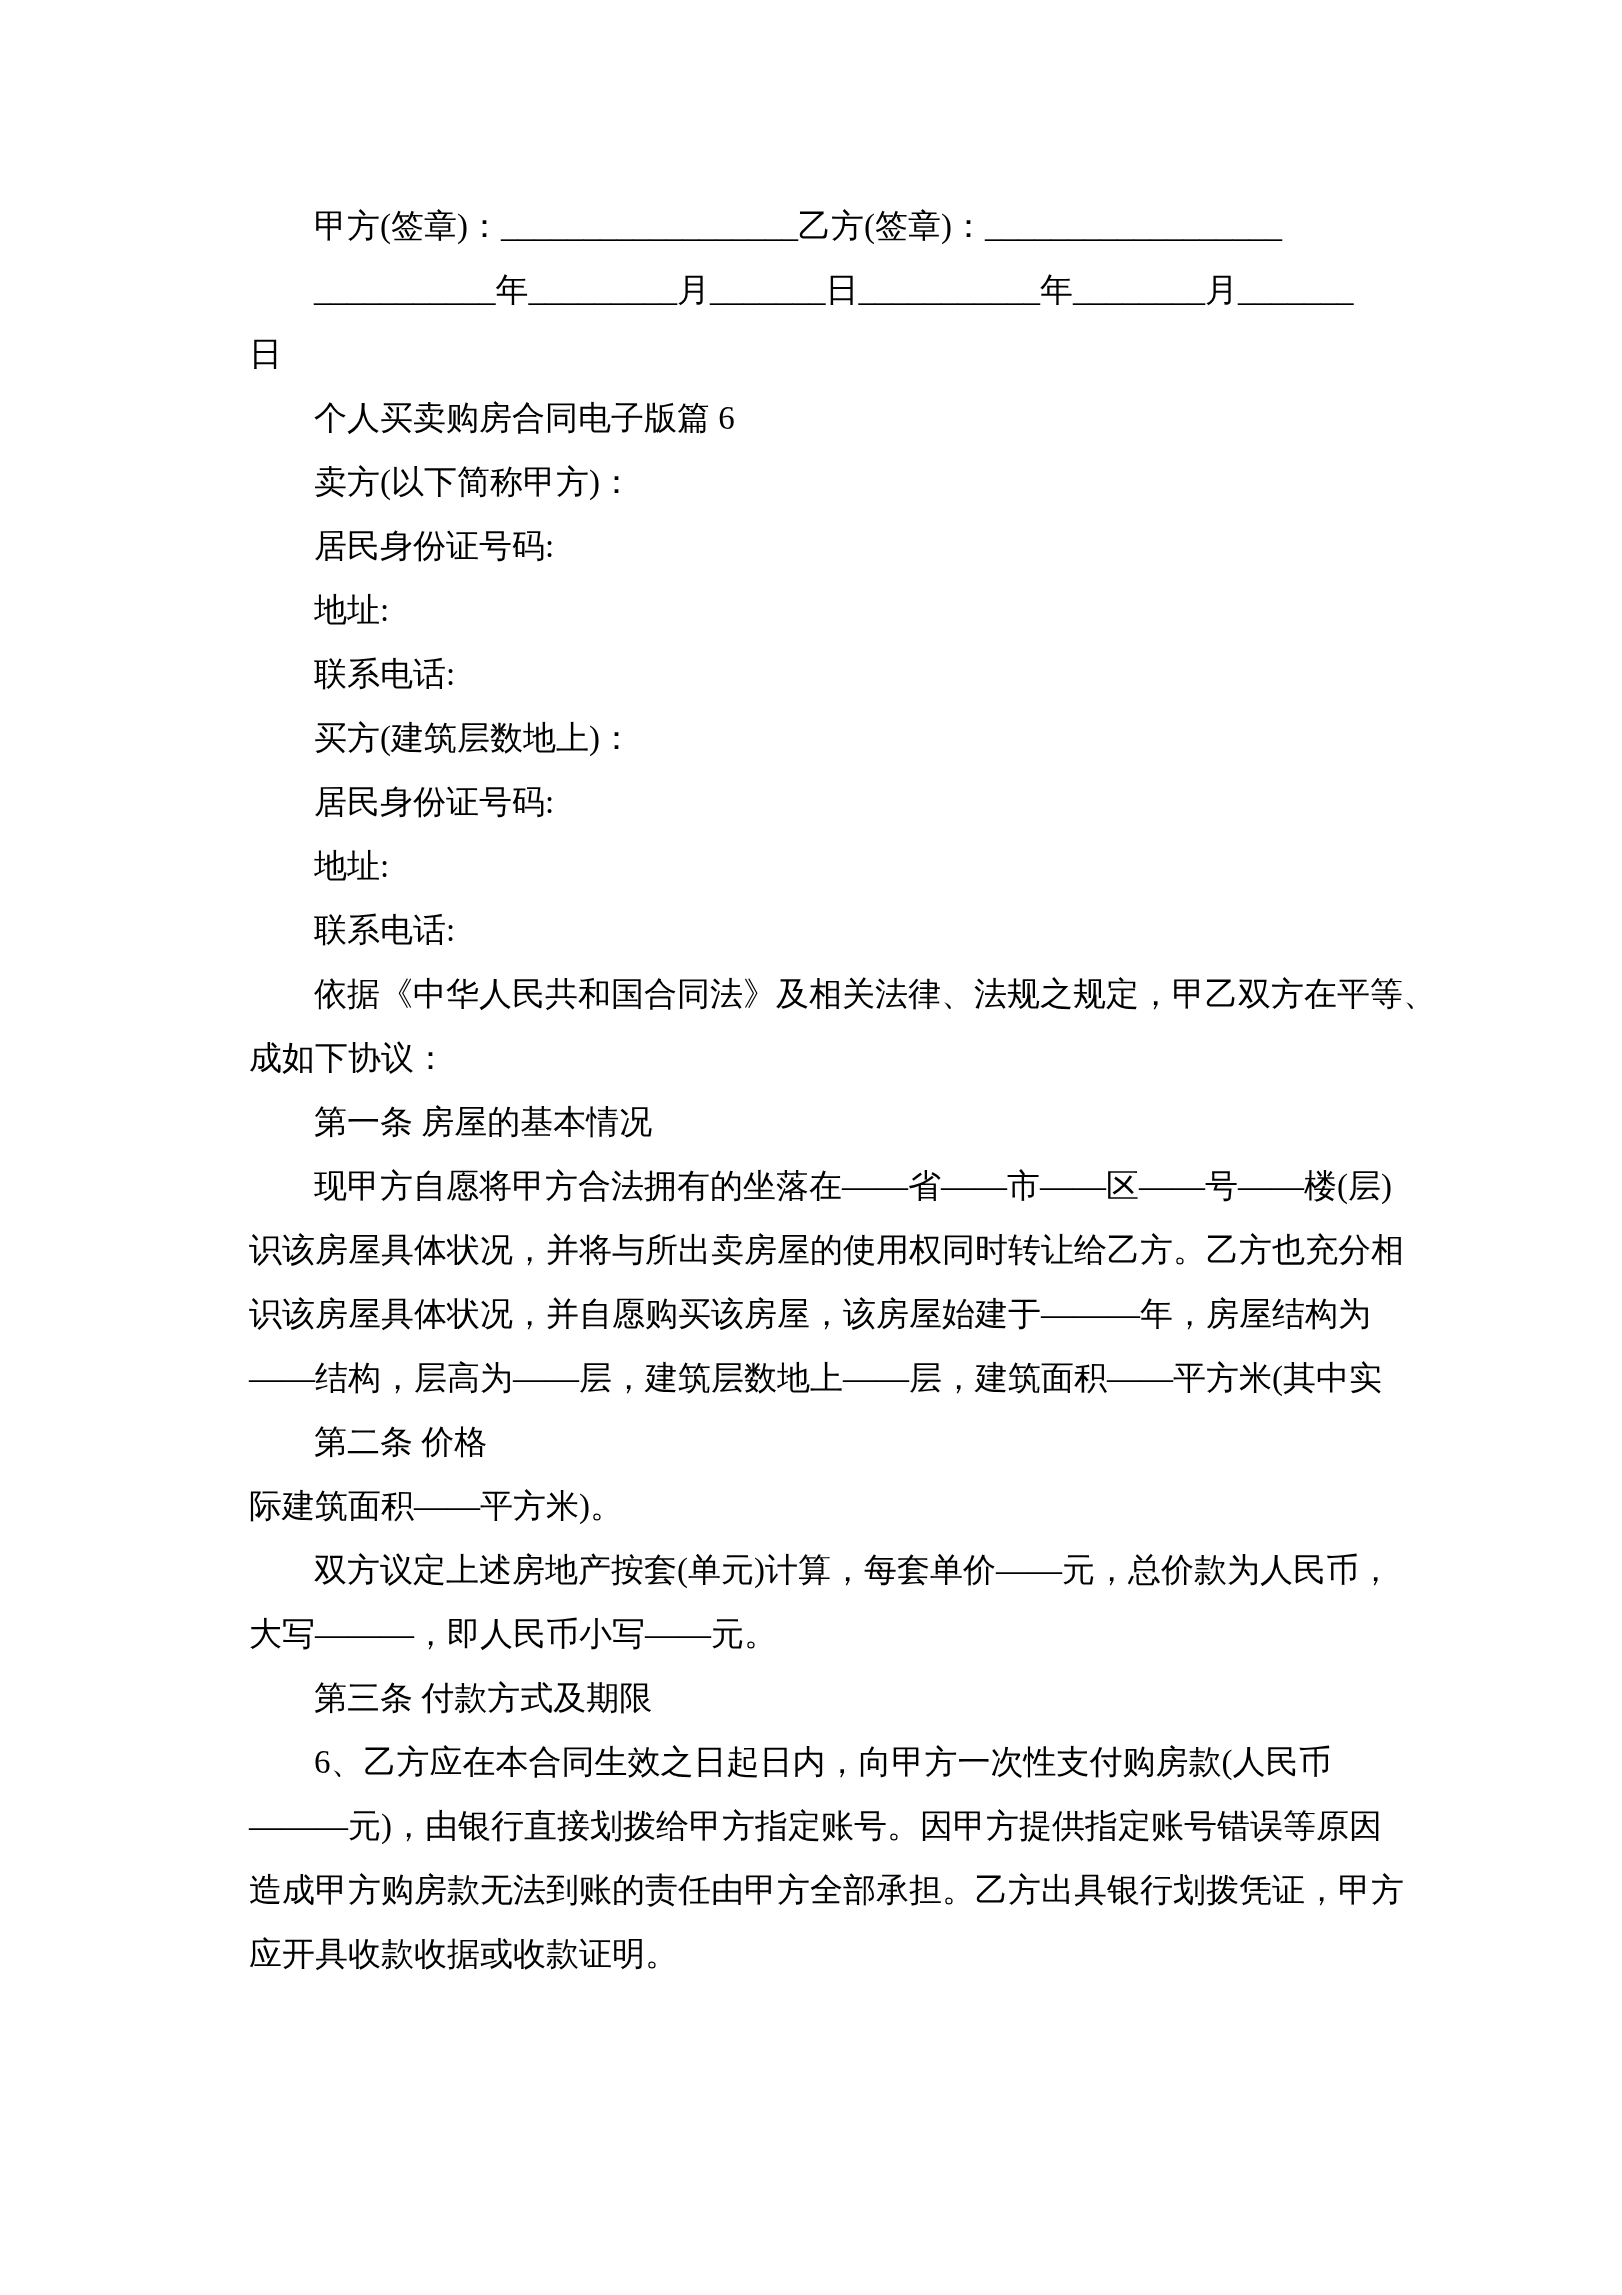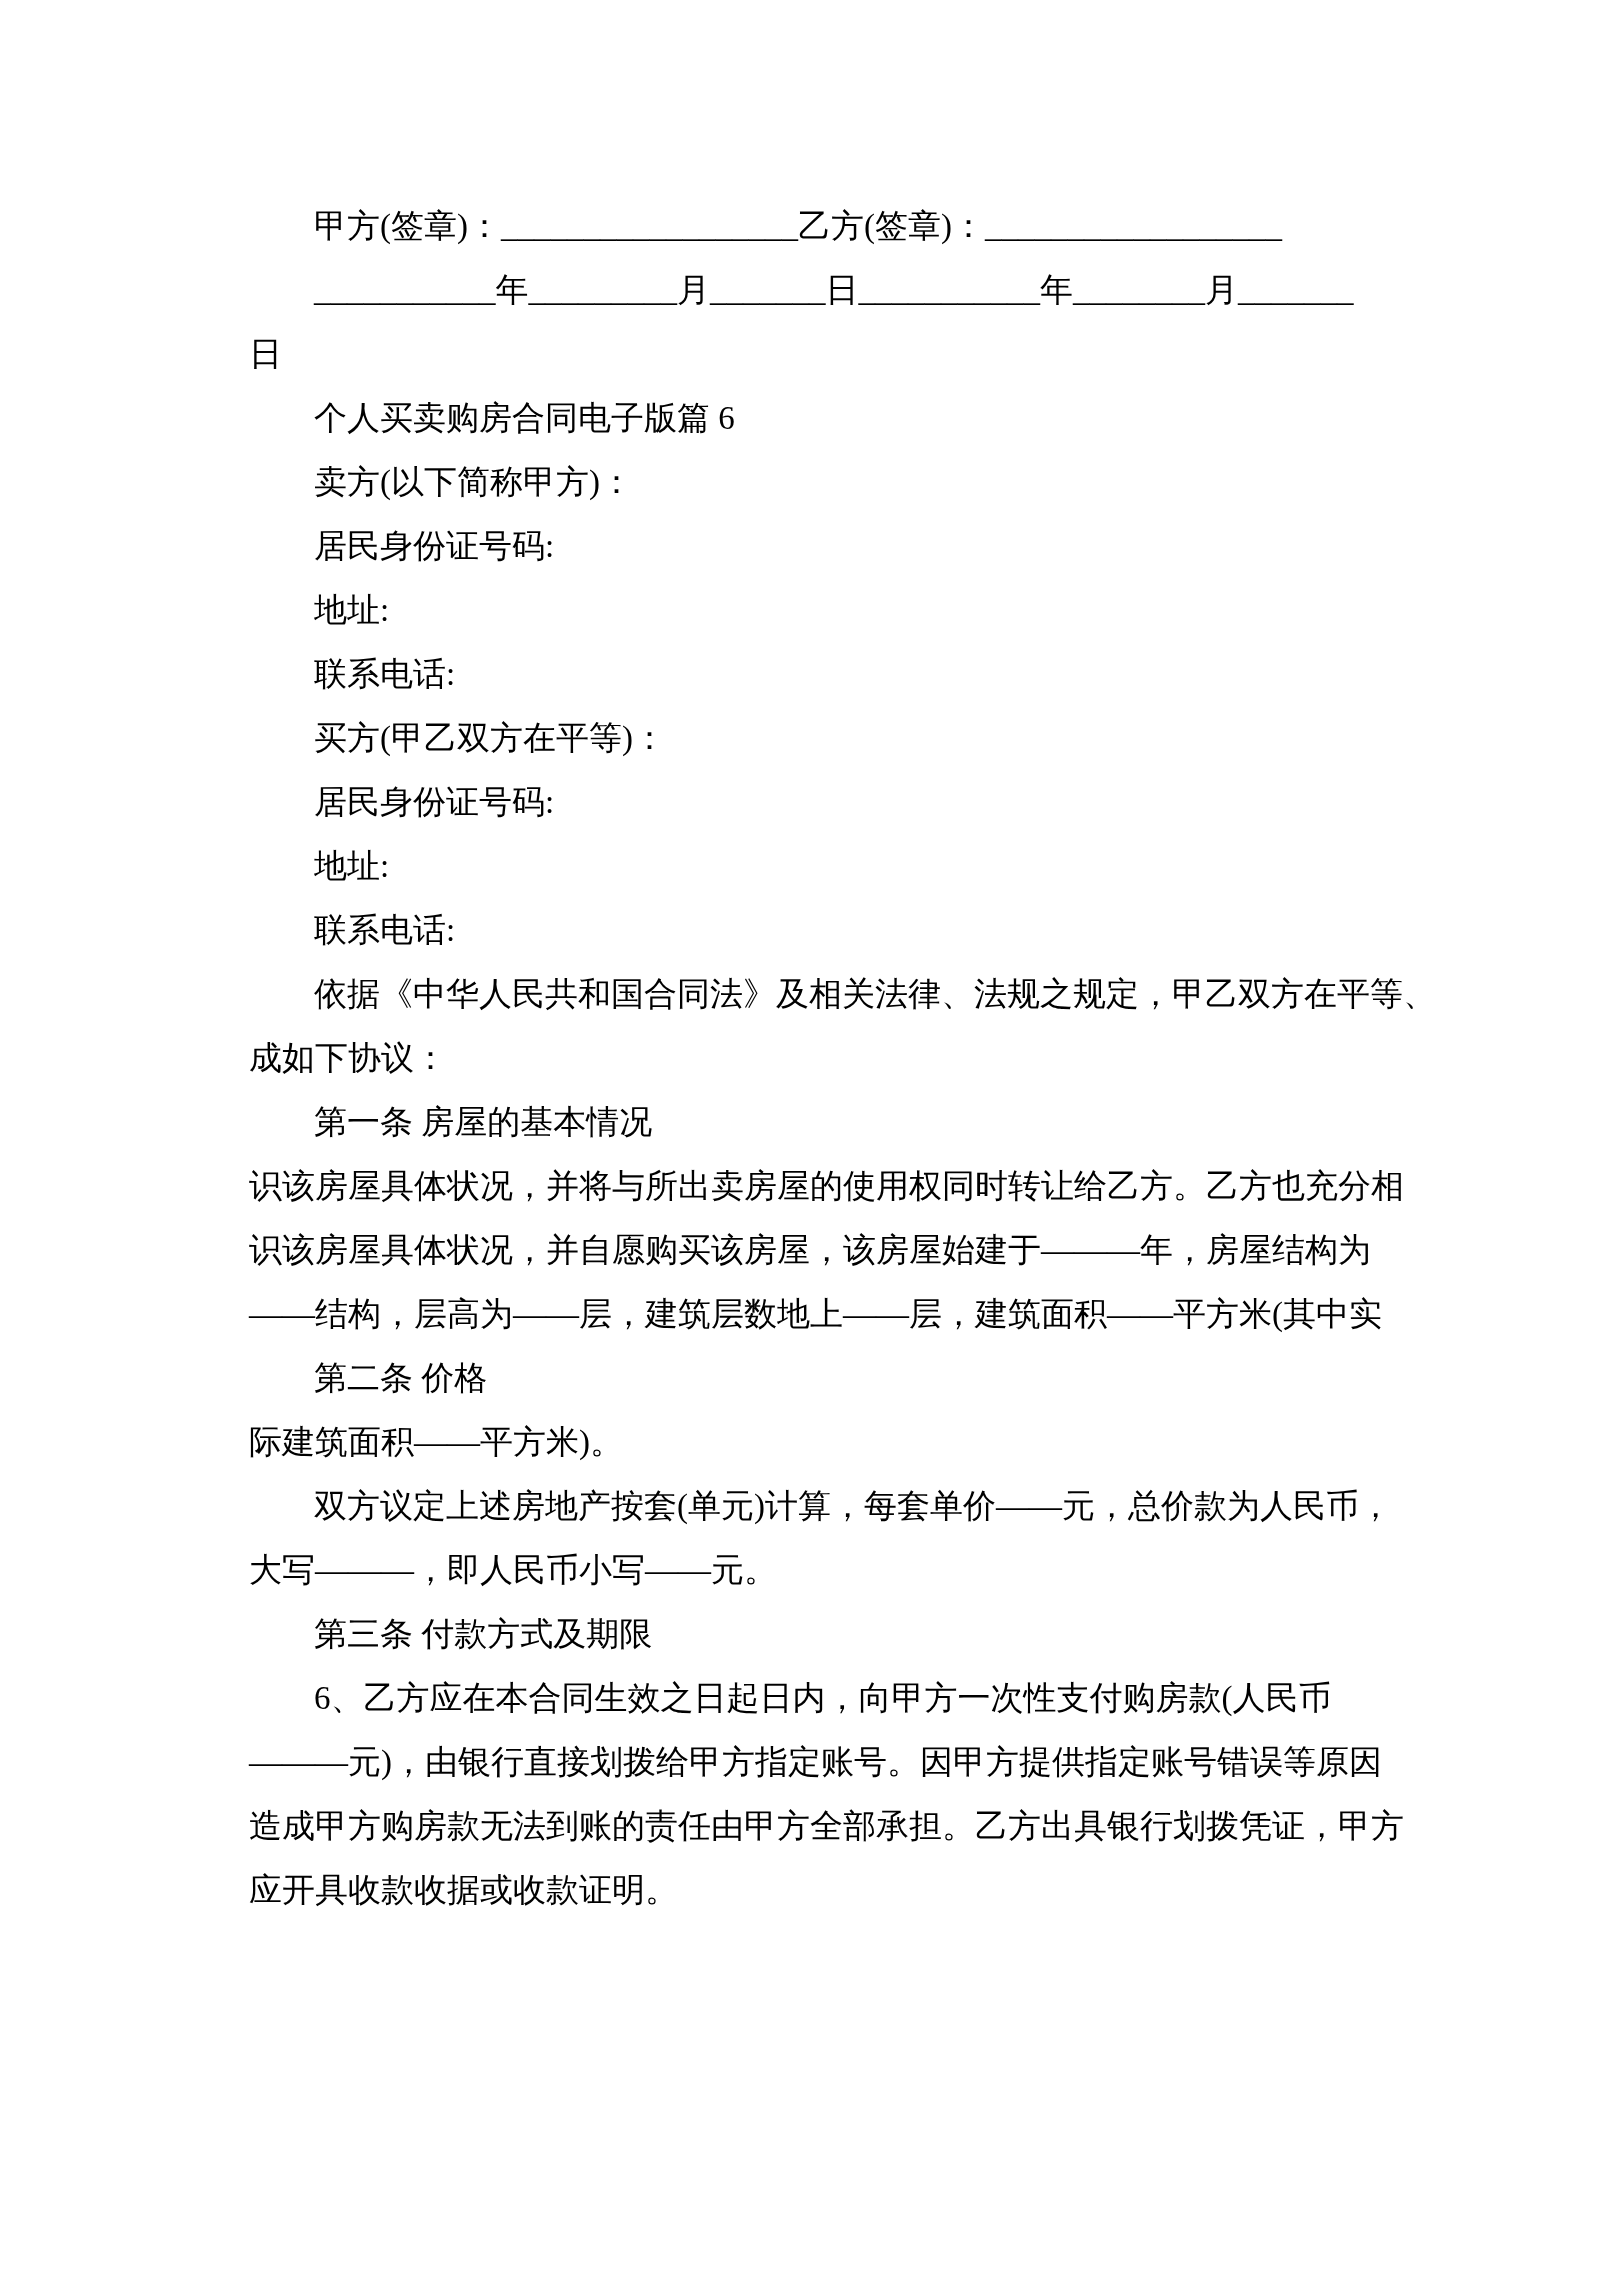--- a/index.html
+++ b/index.html
@@ -39,27 +39,28 @@
 <div class="page">
   <div class="doc-body" id="doc">
       <div class="line indent">甲方(签章)：__________________乙方(签章)：__________________</div>
       <div class="line indent">___________年_________月_______日___________年________月_______</div>
       <div class="line">日</div>
       <div class="line indent">个人买卖购房合同电子版篇 6</div>
       <div class="line indent">卖方(以下简称甲方)：</div>
       <div class="line indent">居民身份证号码:</div>
       <div class="line indent">地址:</div>
       <div class="line indent">联系电话:</div>
-      <div class="line indent">买方(甲乙双方在平等)：</div>
+      <div class="line indent">买方(建筑层数地上)：</div>
       <div class="line indent">居民身份证号码:</div>
       <div class="line indent">地址:</div>
       <div class="line indent">联系电话:</div>
       <div class="line indent">依据《中华人民共和国合同法》及相关法律、法规之规定，甲乙双方在平等、</div>
       <div class="line">成如下协议：</div>
       <div class="line indent">第一条 房屋的基本情况</div>
+      <div class="line indent">现甲方自愿将甲方合法拥有的坐落在——省——市——区——号——楼(层)</div>
       <div class="line">识该房屋具体状况，并将与所出卖房屋的使用权同时转让给乙方。乙方也充分相</div>
       <div class="line">识该房屋具体状况，并自愿购买该房屋，该房屋始建于———年，房屋结构为</div>
       <div class="line">——结构，层高为——层，建筑层数地上——层，建筑面积——平方米(其中实</div>
       <div class="line indent">第二条 价格</div>
       <div class="line">际建筑面积——平方米)。</div>
       <div class="line indent">双方议定上述房地产按套(单元)计算，每套单价——元，总价款为人民币，</div>
       <div class="line">大写———，即人民币小写——元。</div>
       <div class="line indent">第三条 付款方式及期限</div>
       <div class="line indent">6、乙方应在本合同生效之日起日内，向甲方一次性支付购房款(人民币</div>
       <div class="line">———元)，由银行直接划拨给甲方指定账号。因甲方提供指定账号错误等原因</div>

